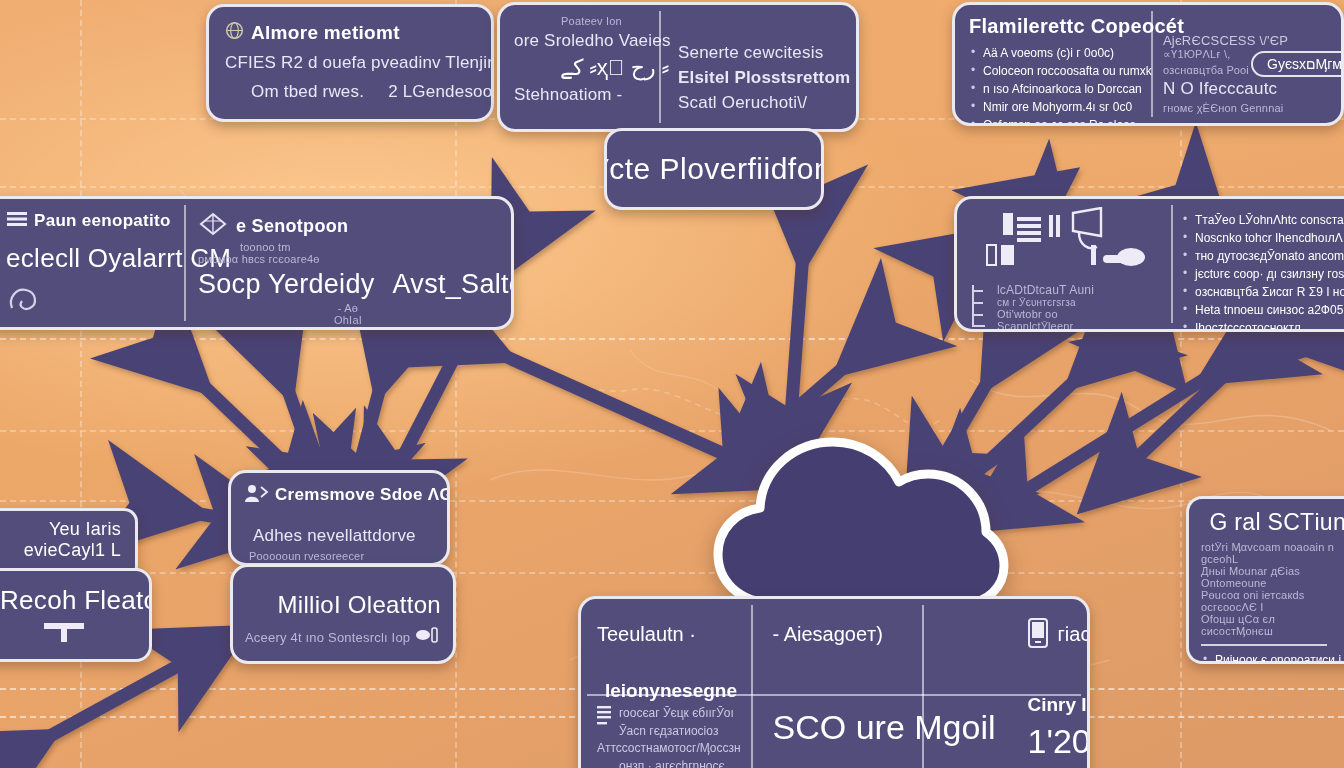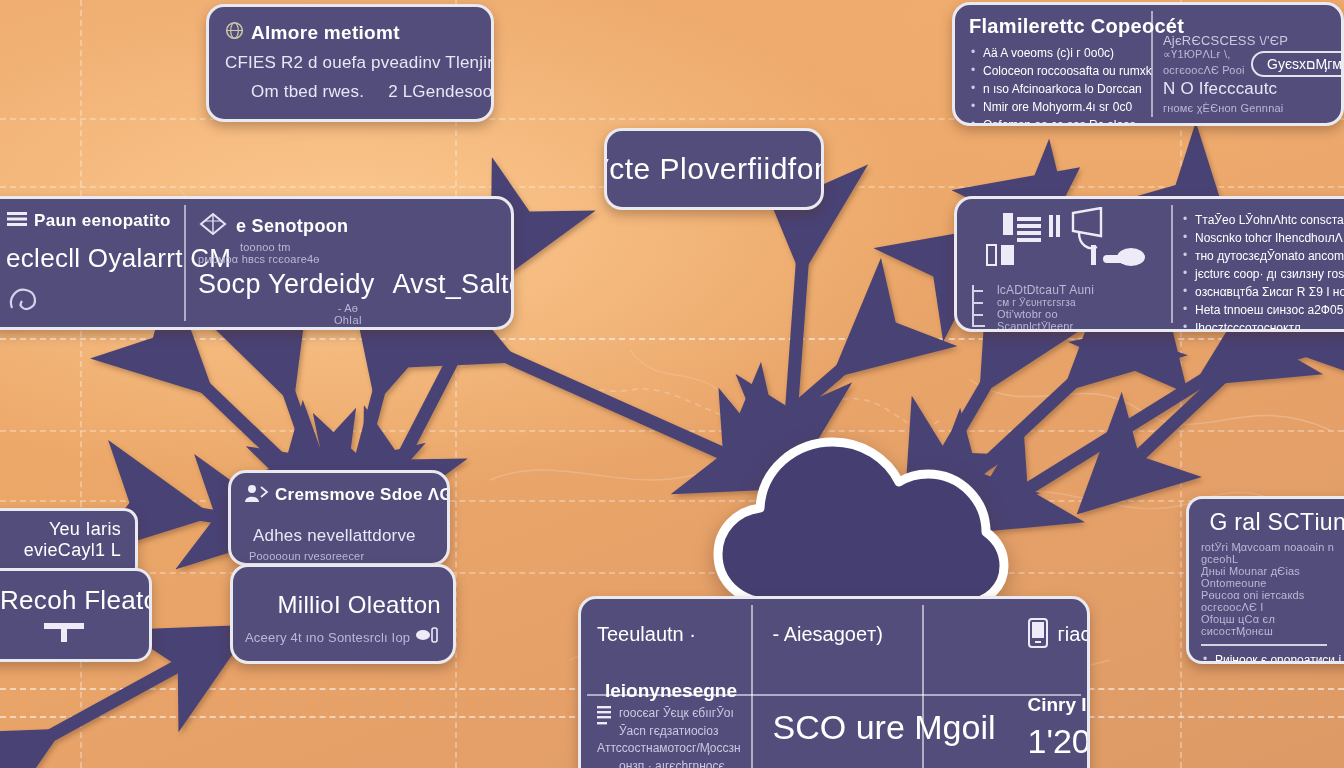--- a/index.html
+++ b/index.html
@@ -188,20 +188,34 @@
         <span class="ptitle">Almore metiomt</span>
       </div>
       <div class="psub" style="margin-top:9px;">CFIES R2 d ouefa pveadinv  Tlenjirers</div>
       <div style="margin-top:9px;display:flex;gap:24px;padding-left:26px;">
         <span class="psub">Om tbed rwes.</span>
         <span class="psub">2 LGendesoorlivels</span>
       </div>
     </div>
   </div>
 
+  <div class="panel" style="left:497px;top:2px;width:362px;height:130px;">
+    <div class="divider-v" style="left:159px;"></div>
+    <div class="inner" style="padding:10px 14px;width:155px;">
+      <div class="ptiny" style="text-align:center;">Poateev Ion</div>
+      <div class="psub" style="margin-top:4px;">ore Sroledho Vaeies</div>
+      <div class="ptitle lg" style="margin-top:4px;font-size:22px;">كے ⸗ҳ ٍرح ⸗</div>
+      <div class="psub" style="margin-top:4px;">Stehnoatiom  -</div>
+    </div>
+    <div class="inner" style="position:absolute;left:170px;top:38px;width:188px;padding:0 8px;">
+      <div class="psub">Senerte cewcitesis</div>
+      <div class="psub" style="font-weight:bold;margin-top:5px;">Elsitel Plosstsrettom</div>
+      <div class="psub" style="margin-top:5px;">Scatl Oeruchoti\/</div>
+    </div>
+  </div>
 
   <div class="panel" style="left:604px;top:128px;width:220px;height:82px;">
     <div class="inner" style="padding:0;height:100%;display:flex;align-items:center;justify-content:center;">
       <span class="ptitle xl">Vcte Ploverfiidfom</span>
     </div>
   </div>
 
   <div class="panel" style="left:952px;top:2px;width:392px;height:124px;">
     <div class="divider-v" style="left:196px;"></div>
     <div class="inner" style="padding:10px 14px;width:196px;">
@@ -211,21 +225,21 @@
         <li>Coloceon roccoosafta ou rumxk</li>
         <li>n ıso Afcinoarkoca lo Dorccan</li>
         <li>Nmir ore Mohyorm.4ı sг 0c0</li>
         <li>Osfomsn oo ce  sas Rс oloos</li>
 
       </ul>
     </div>
     <div style="position:absolute;left:208px;top:28px;width:180px;">
       <div class="psub sm">AјєRЄСЅСЕЅЅ \/'ЄP</div>
       <div class="ptiny">∝Ү1ЮPΛLғ \,</div>
-      <div class="ptiny" style="margin-top:3px;">oсгєoоcΛЄ  Рооі</div>
+      <div class="ptiny" style="margin-top:3px;">oзснαвцтба  Рооі</div>
       <div class="psub" style="margin-top:3px;">N O Ifecccautc</div>
       <div class="ptiny" style="margin-top:3px;">гнoмє χЀЄнon Gennnai</div>
     </div>
     <div style="position:absolute;left:296px;top:46px;">
       <span class="badge-pill">GуєѕхםӍгм</span>
     </div>
   </div>
 
   <div class="panel" style="left:-8px;top:196px;width:522px;height:134px;border-left:none;border-radius:0 18px 18px 0;">
     <div class="divider-v" style="left:192px;"></div>

